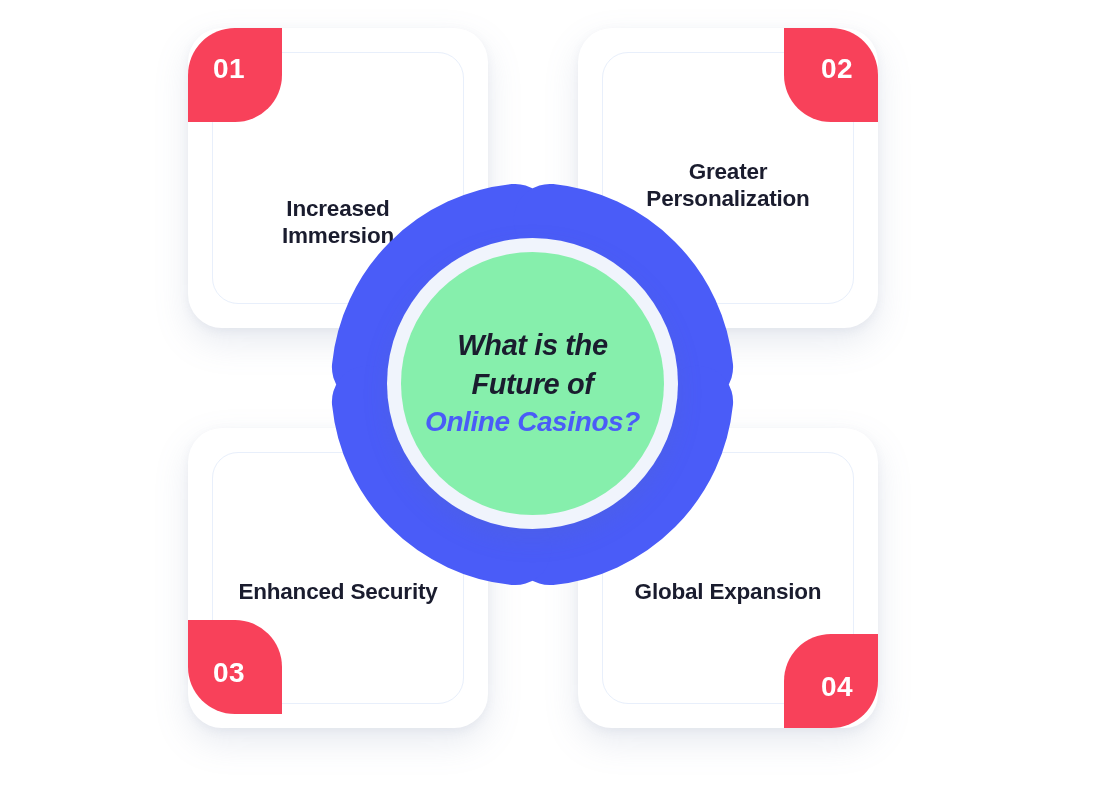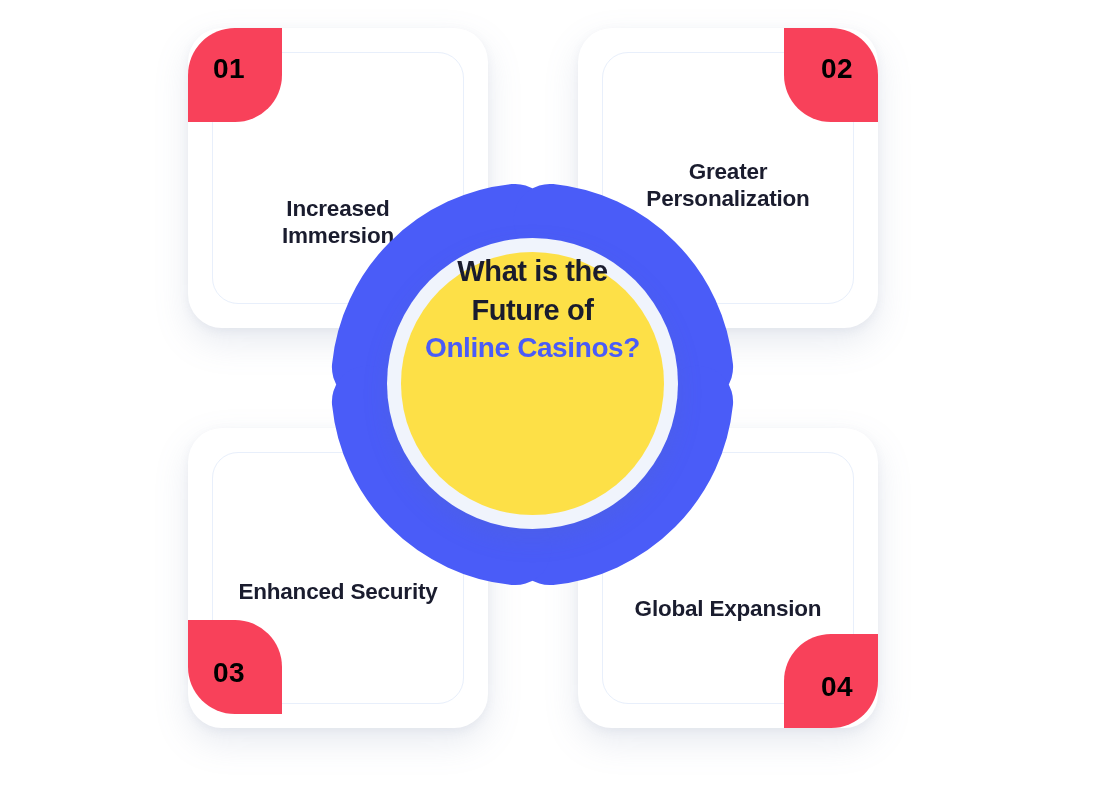--- a/index.html
+++ b/index.html
@@ -55,29 +55,29 @@
     font-size: 22.5px;
     font-weight: bold;
     line-height: 1.22;
     color: #1a1c2e;
     letter-spacing: -0.2px;
     white-space: pre-line;
   }
   .label-tl { top: 130px; margin-top: 37px; }
   .label-tr { top: 130px; }
   .label-bl { top: 150px; }
-  .label-br { top: 150px; margin-top: 17px; }
+  .label-br { top: 150px; }
 
   
   .badge {
     position: absolute;
     width: 94px;
     height: 94px;
     background: #f8415a;
-    color: #000000;
+    color: #ffffff;
     font-size: 28px;
     font-weight: bold;
     display: flex;
     align-items: center;
     justify-content: center;
     letter-spacing: 0.5px;
   }
   
   .badge-tl {
     left: 188px; top: 28px;
@@ -120,24 +120,26 @@
     background: #f0f4fc;
     box-shadow: 0 10px 26px rgba(90, 110, 160, 0.16);
   }
   .hub-face {
     position: absolute;
     left: 14px;
     top: 14px;
     width: 263px;
     height: 263px;
     border-radius: 50%;
-    background: #fde047;
+    background: #86efac;
     display: flex;
     flex-direction: column;
     align-items: center;
+    justify-content: center;
+    font-style: italic;
   }
   .hub-title {
     text-align: center;
     font-size: 29px;
     font-weight: bold;
     line-height: 1.33;
     color: #1a1c2e;
     letter-spacing: -0.4px;
     white-space: pre-line;
   }

